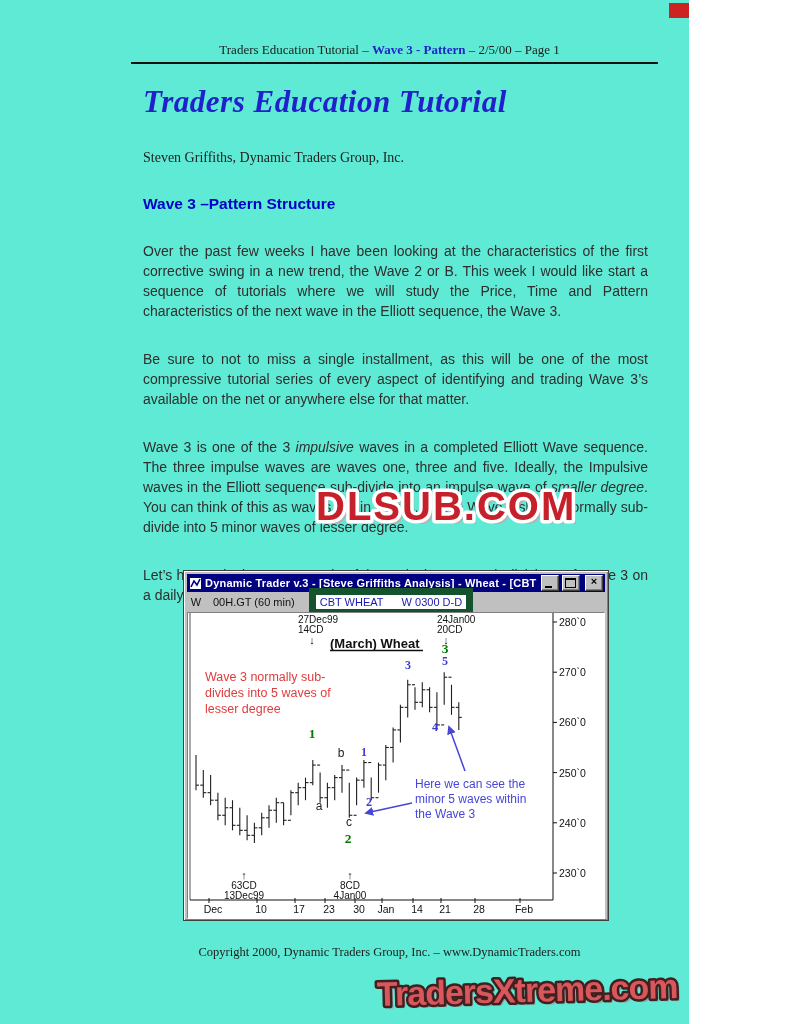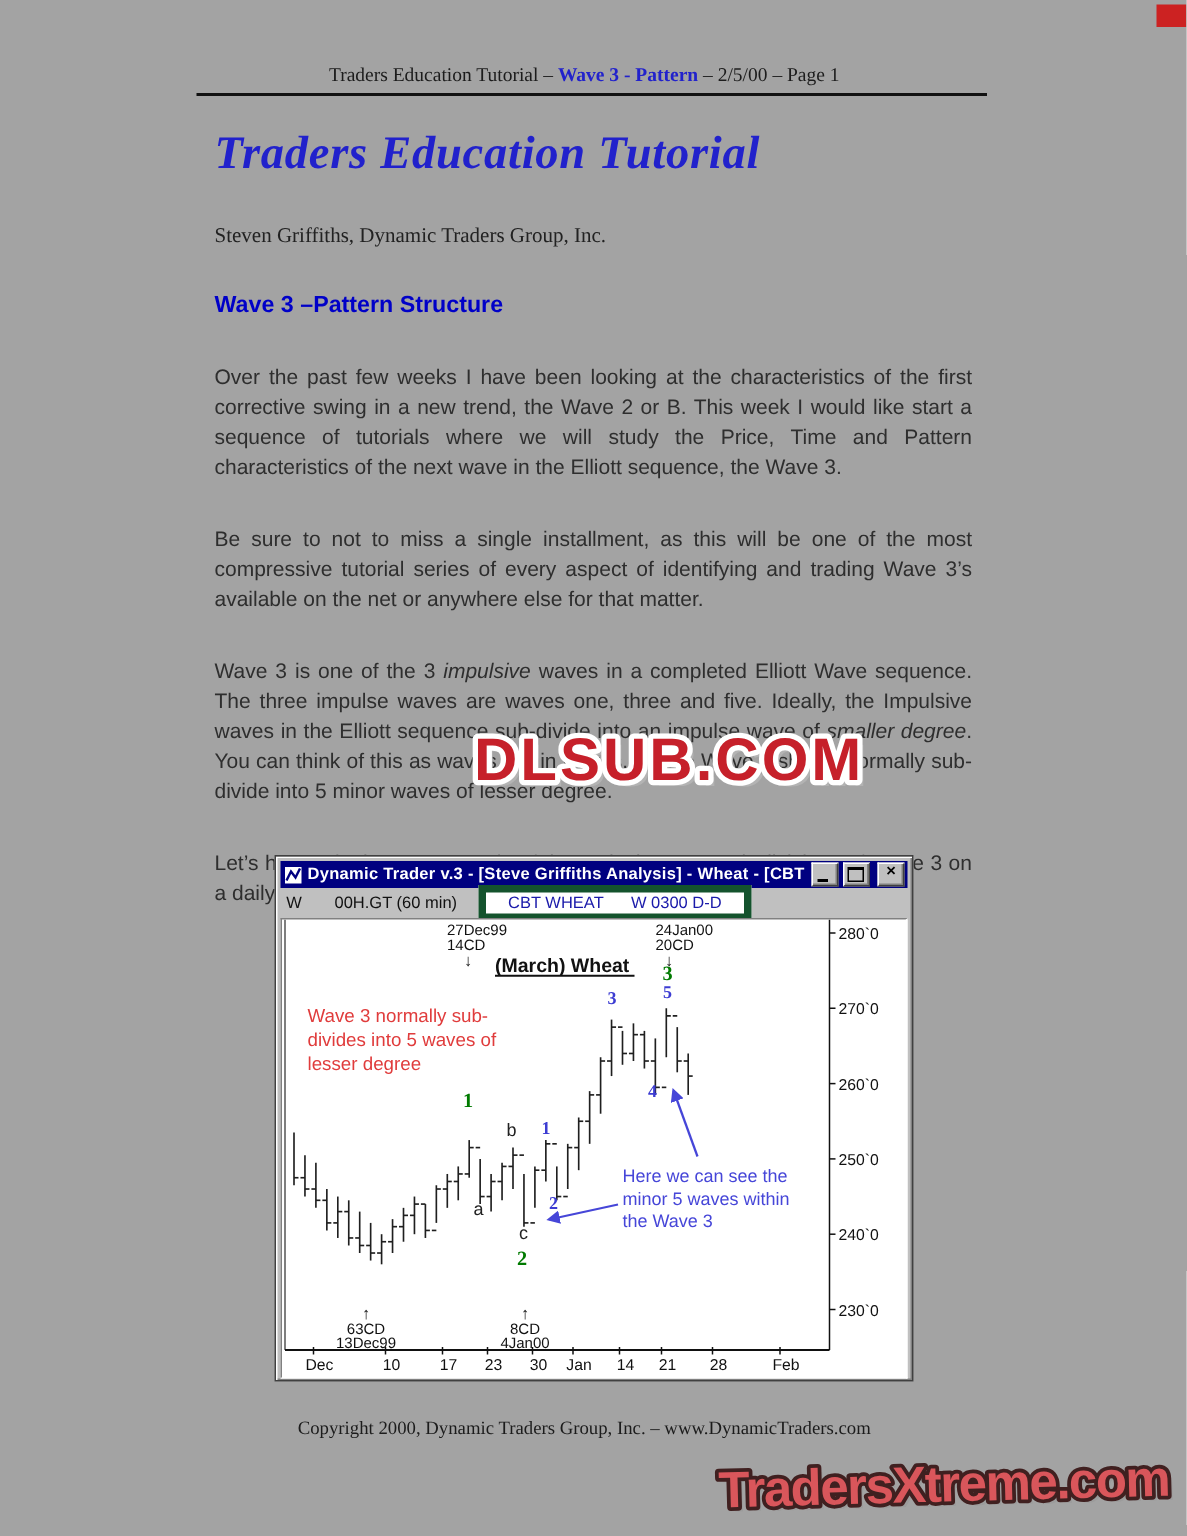--- a/index.html
+++ b/index.html
@@ -1,16 +1,16 @@
 <!DOCTYPE html>
 <html><head>
 <meta charset="utf-8">
 <style>
   html,body{margin:0;padding:0;}
-  .page{position:relative;width:791px;height:1024px;background:#a3a3a3;overflow:hidden;
+  .page{position:relative;width:689px;height:1024px;background:#5eead4;overflow:hidden;
         font-family:"Liberation Sans",sans-serif;color:#2e2e2e;}
 
   
   .hdr-text{position:absolute;left:131px;top:42px;width:517px;text-align:center;
             font-family:"Liberation Serif",serif;font-size:13px;color:#1c1c1c;}
   .hdr-text .hl{color:#2222cc;font-weight:bold;}
   .hdr-rule{position:absolute;left:131px;top:62px;width:527px;border-top:2px solid #111;}
   .tc4s{position:absolute;top:2px;right:0px;}
   .corner-red{position:absolute;top:3px;right:0px;width:20px;height:15px;background:#cc2222;}
 
@@ -37,23 +37,23 @@
                    overflow:hidden;letter-spacing:.2px;}
   .winbtn{width:16px;height:14px;background:#c0c0c0;border:1px solid;
           border-color:#fff #404040 #404040 #fff;box-shadow:inset -1px -1px 0 #808080;
           position:relative;flex:0 0 auto;}
   .winbtn.close{margin-left:2px;}
   .winbtn .g-min{position:absolute;left:3px;bottom:2px;width:7px;height:2px;background:#000;}
   .winbtn .g-max{position:absolute;left:2px;top:2px;width:9px;height:7px;border:1px solid #000;border-top-width:2px;}
   .winbtn .g-x{position:absolute;left:0;top:-1px;width:100%;text-align:center;font:bold 11px "Liberation Sans",sans-serif;color:#000;}
   .toolbar{height:20px;display:flex;align-items:center;font-size:11px;color:#111;background:#c0c0c0;}
   .toolbar .wcell{width:18px;text-align:center;}
-  .toolbar .tf{margin-left:18px;}
-  .instr{margin-left:14px;background:#fff;border:5px solid #14532d;color:#1a1aaa;
-         font-size:11px;height:14px;line-height:14px;padding:0 15px;white-space:pre;}
+  .toolbar .tf{margin-left:8px;}
+  .instr{margin-left:14px;background:#fff;border:7px solid #14532d;color:#1a1aaa;
+         font-size:11px;height:14px;line-height:14px;padding:0 4px;white-space:pre;}
   .chartarea{background:#fff;border:1px solid;border-color:#808080 #fff #fff #808080;
              height:307px;box-sizing:border-box;position:relative;}
   .chartarea svg{display:block;}
   svg text{font-family:"Liberation Sans",sans-serif;}
   .ax{font-size:10.5px;fill:#111;}
   .ctitle{font-size:13px;font-weight:bold;fill:#111;}
   .rednote{font-size:12.5px;fill:#e03c3c;}
   .bluenote{font-size:12px;fill:#4646d8;}
   .wlab-serif{font-family:"Liberation Serif",serif;font-weight:bold;}
   .stamp{font-size:10px;fill:#111;}

